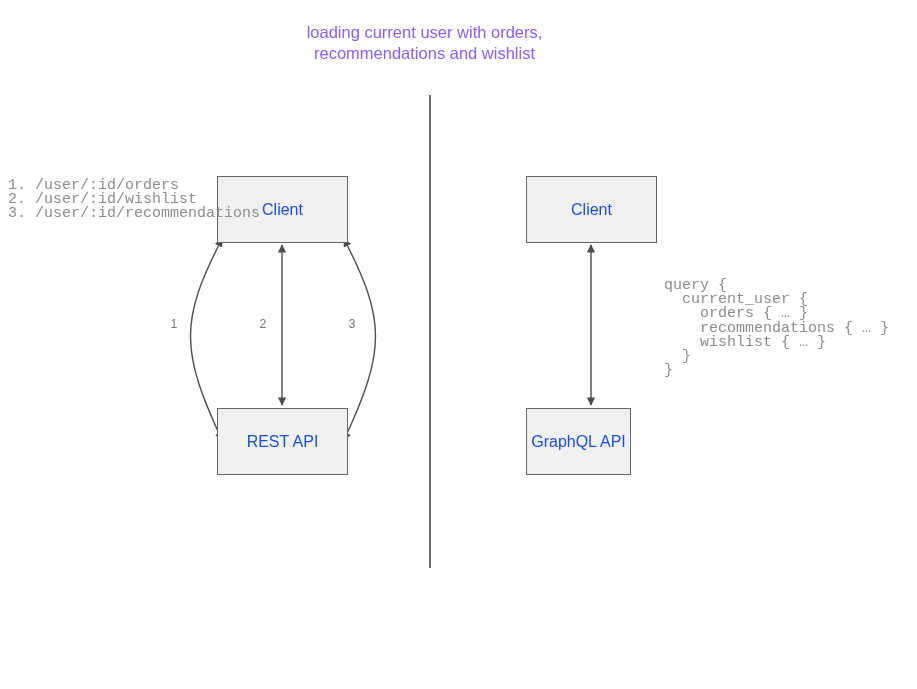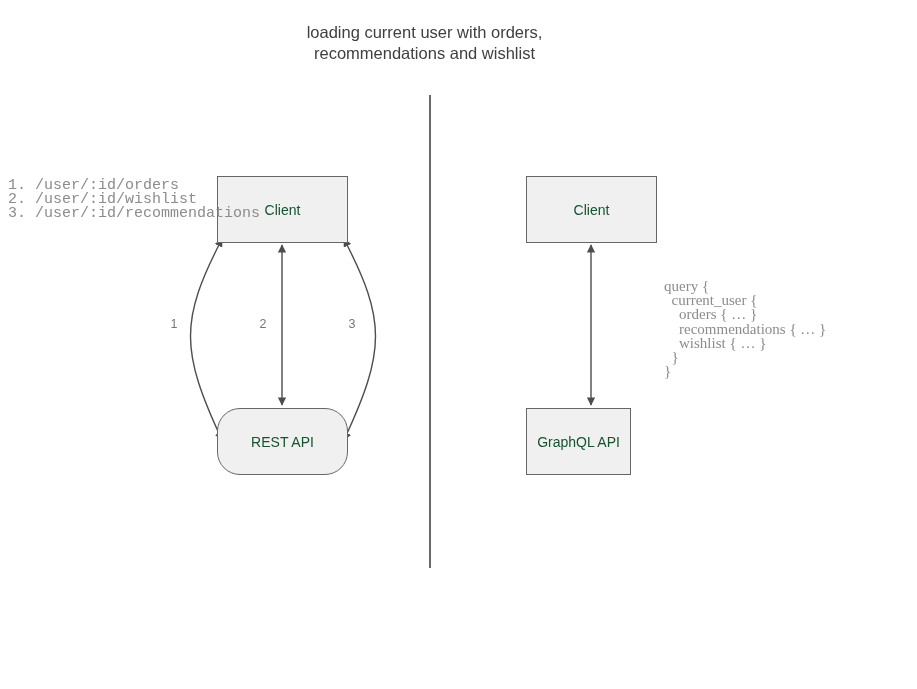--- a/index.html
+++ b/index.html
@@ -24,59 +24,59 @@
   .abs { position: absolute; }
 
   
   #diagram-title {
     left: 0;
     top: 22px;
     width: 849px;
     text-align: center;
     font-size: 16.5px;
     line-height: 21px;
-    color: #404040;
+    color: #8b5cf6;
     white-space: pre-line;
   }
 
   
   #divider {
     left: 429px;
     top: 95px;
     width: 1.6px;
     height: 473px;
     background: #6a6a6a;
   }
 
   
   .node {
     box-sizing: border-box;
     background: #f0f0f0;
     border: 1.6px solid #666666;
     display: flex;
     align-items: center;
     justify-content: center;
-    font-size: 14px;
-    color: #14532d;
+    font-size: 16px;
+    color: #1d4ed8;
   }
   #node-client-rest   { left: 217px; top: 176px; width: 131px; height: 67px; }
-  #node-rest-api      { left: 217px; top: 408px; width: 131px; height: 67px; border-radius: 23px; }
+  #node-rest-api      { left: 217px; top: 408px; width: 131px; height: 67px; }
   #node-client-gql    { left: 526px; top: 176px; width: 131px; height: 67px; }
   #node-graphql-api   { left: 526px; top: 408px; width: 105px; height: 67px; }
 
   
   .code {
     font-family: "Liberation Mono", "DejaVu Sans Mono", monospace;
     font-size: 15px;
     line-height: 14.2px;
     color: #8c8c8c;
     white-space: pre;
   }
   #rest-endpoint-list { left: 8px; top: 179px; }
-  #graphql-query      { left: 664px; top: 279px; font-family: Liberation Serif, serif; }
+  #graphql-query      { left: 664px; top: 279px; }
 
   
   .arrow-label {
     font-size: 12.5px;
     color: #777777;
     text-align: center;
     width: 16px;
   }
   #arrow-label-1 { left: 166px; top: 317px; }
   #arrow-label-2 { left: 255px; top: 317px; }

